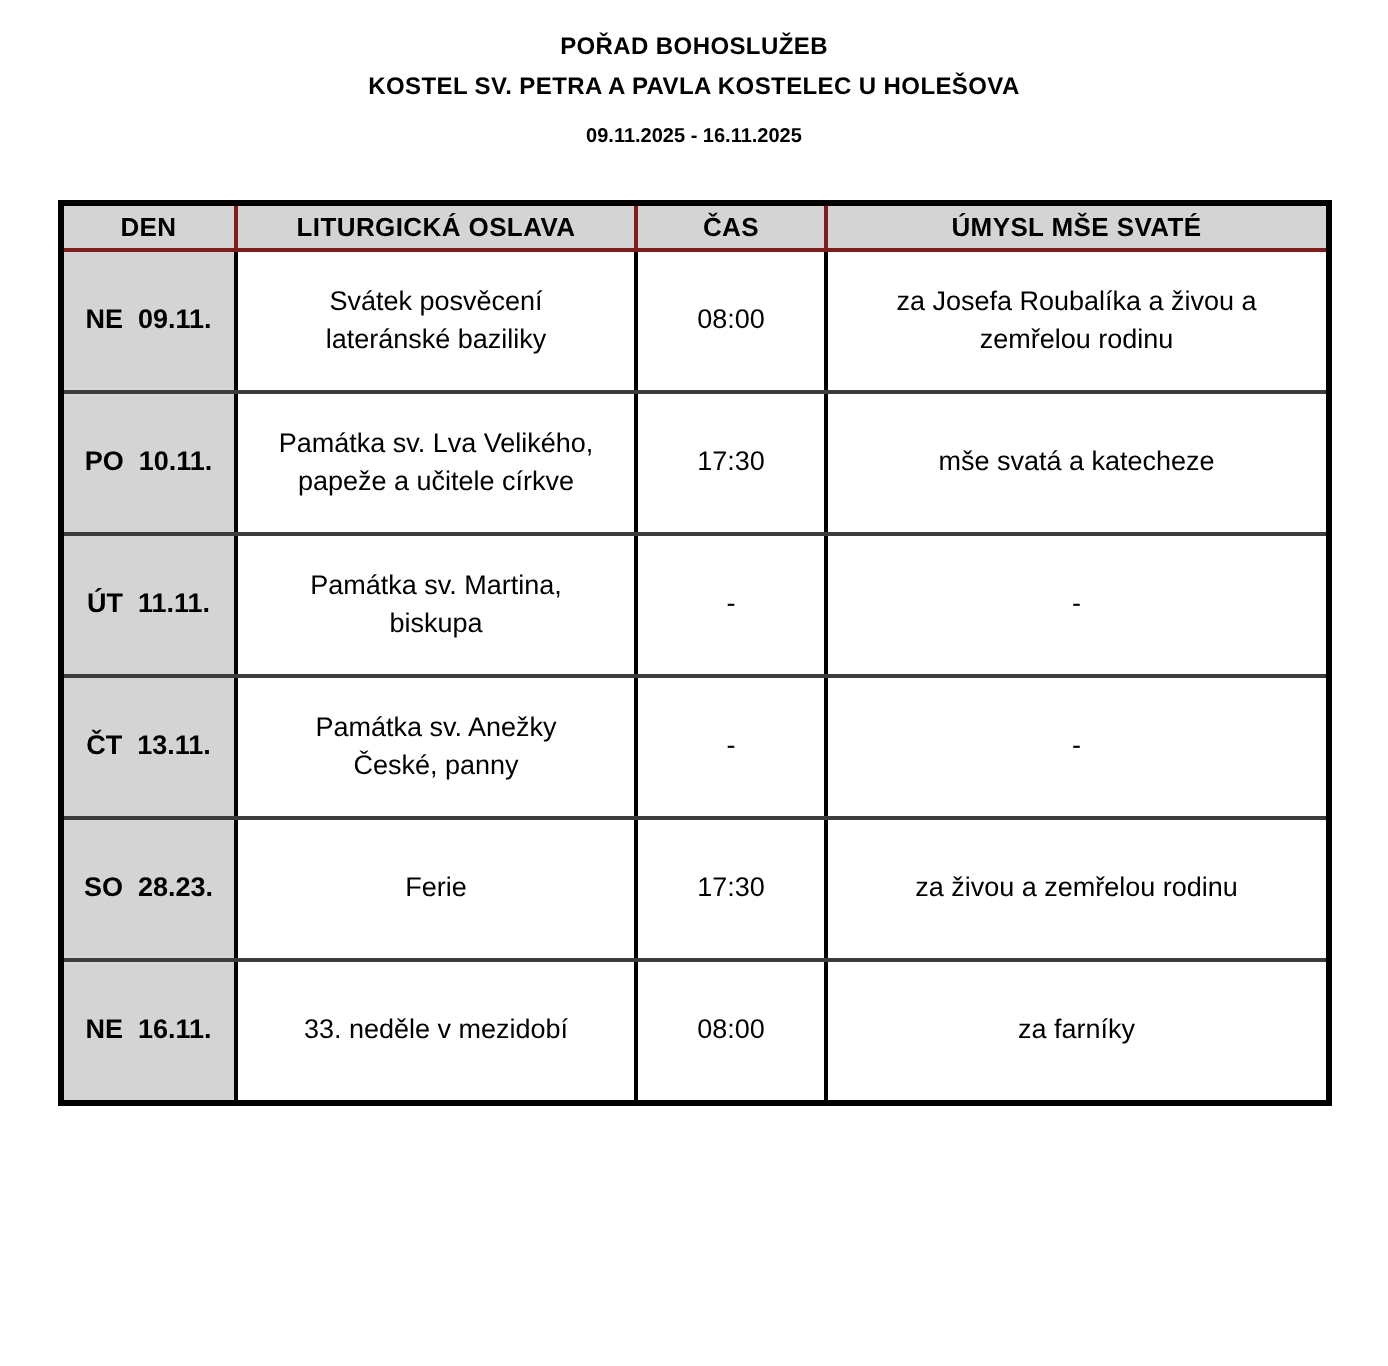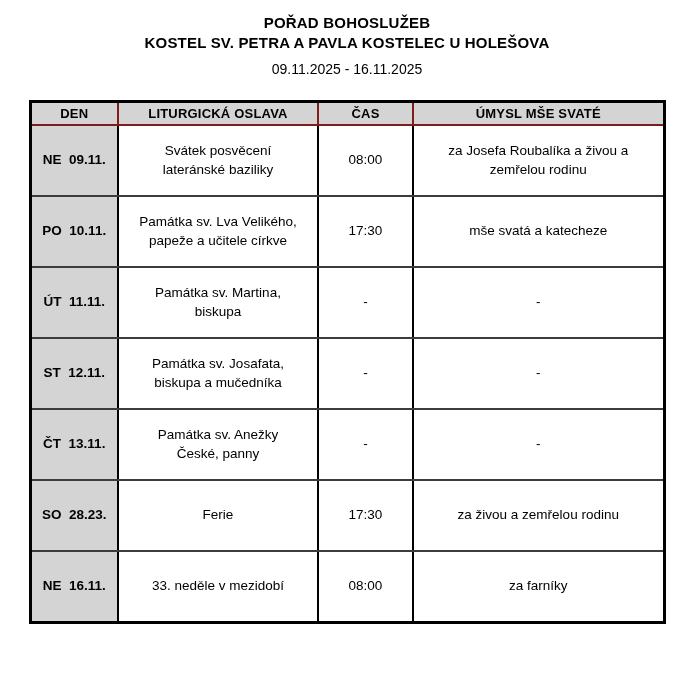--- a/index.html
+++ b/index.html
@@ -15,27 +15,27 @@
     background: #ffffff;
     box-sizing: border-box;
     padding-top: 13px;
     overflow: hidden;
   }
   .doc-header {
     text-align: center;
     line-height: 20px;
   }
   .doc-title, .doc-subtitle {
-    font-size: 15px;
+    font-size: 12px;
     font-weight: bold;
     letter-spacing: 0.2px;
   }
   .doc-daterange {
-    font-size: 14px;
-    font-weight: normal;
+    font-size: 10px;
+    font-weight: bold;
     margin-top: 6px;
   }
   table.schedule {
     border-collapse: collapse;
     table-layout: fixed;
     width: 634px;
     margin: 21px auto 0 auto;
     border: 3px solid #000000;
   }
   table.schedule col.c-den   { width: 88px;  }
@@ -115,26 +115,20 @@
           <td class="time-cell">17:30</td>
           <td class="intention-cell">mše svatá a katecheze</td>
         </tr>
         <tr>
           <td class="day-cell">ÚT  11.11.</td>
           <td class="celebration-cell">Památka sv. Martina, biskupa</td>
           <td class="time-cell">-</td>
           <td class="intention-cell">-</td>
         </tr>
         <tr>
-          <td class="day-cell">ST  12.11.</td>
-          <td class="celebration-cell">Památka sv. Josafata, biskupa a mučedníka</td>
-          <td class="time-cell">-</td>
-          <td class="intention-cell">-</td>
-        </tr>
-        <tr>
           <td class="day-cell">ČT  13.11.</td>
           <td class="celebration-cell">Památka sv. Anežky České, panny</td>
           <td class="time-cell">-</td>
           <td class="intention-cell">-</td>
         </tr>
         <tr>
           <td class="day-cell">SO  28.23.</td>
           <td class="celebration-cell">Ferie</td>
           <td class="time-cell">17:30</td>
           <td class="intention-cell">za živou a zemřelou rodinu</td>

